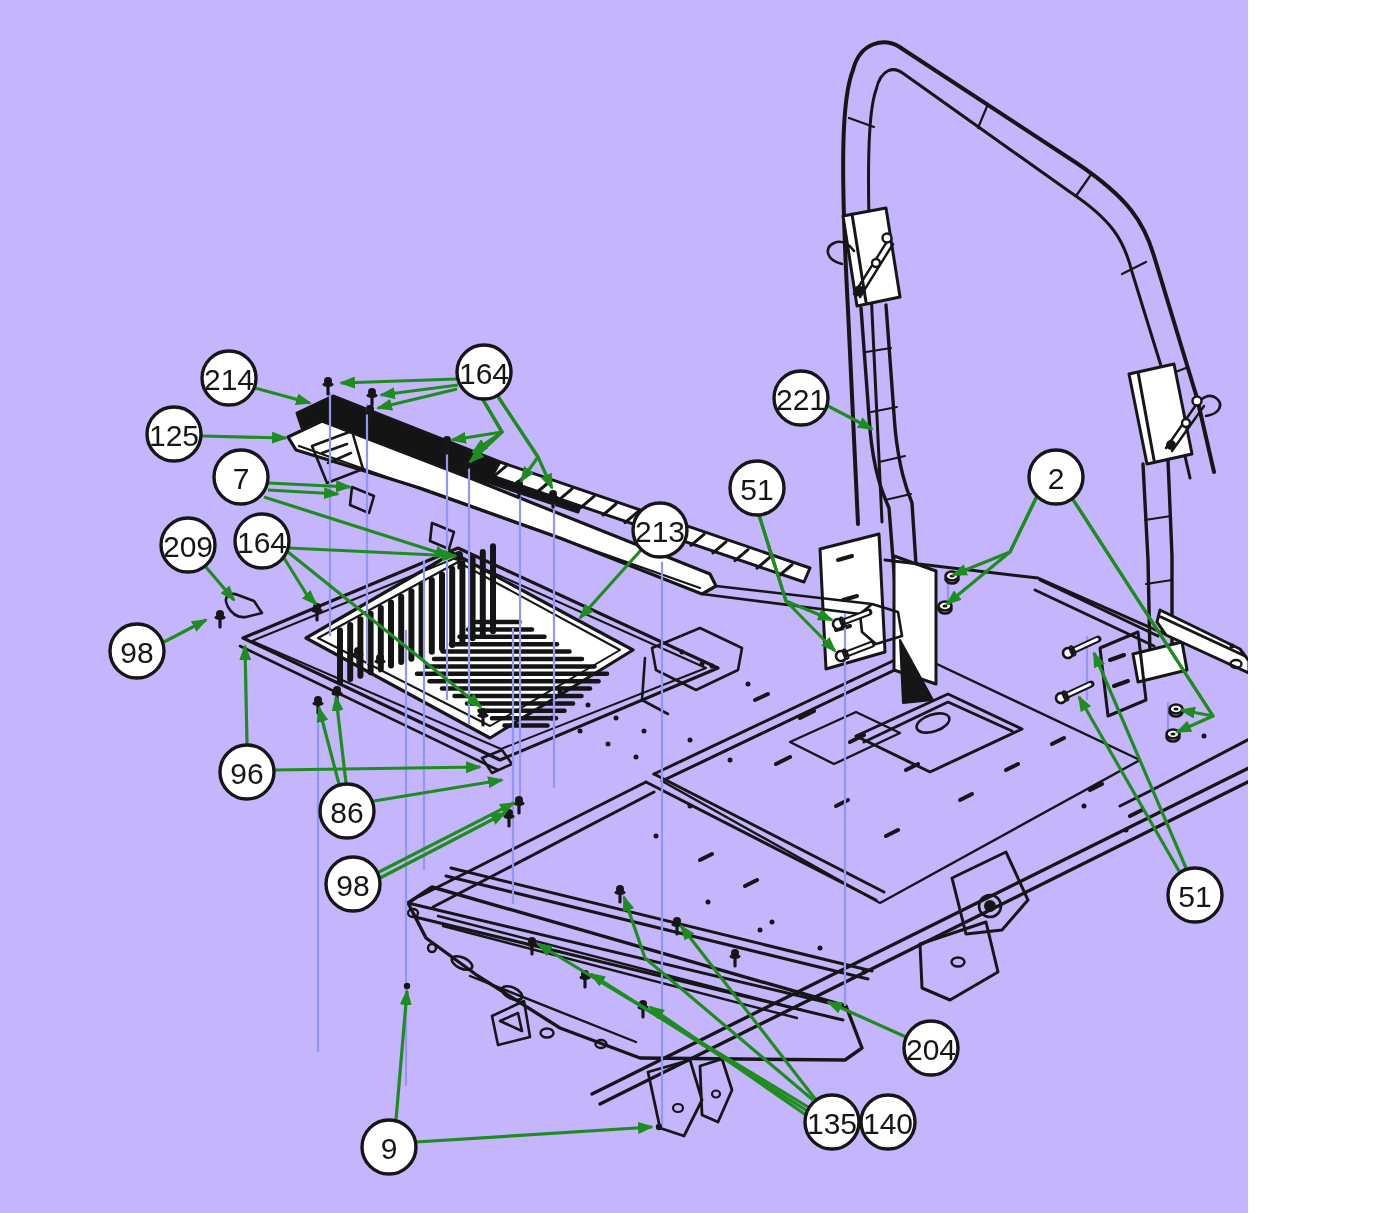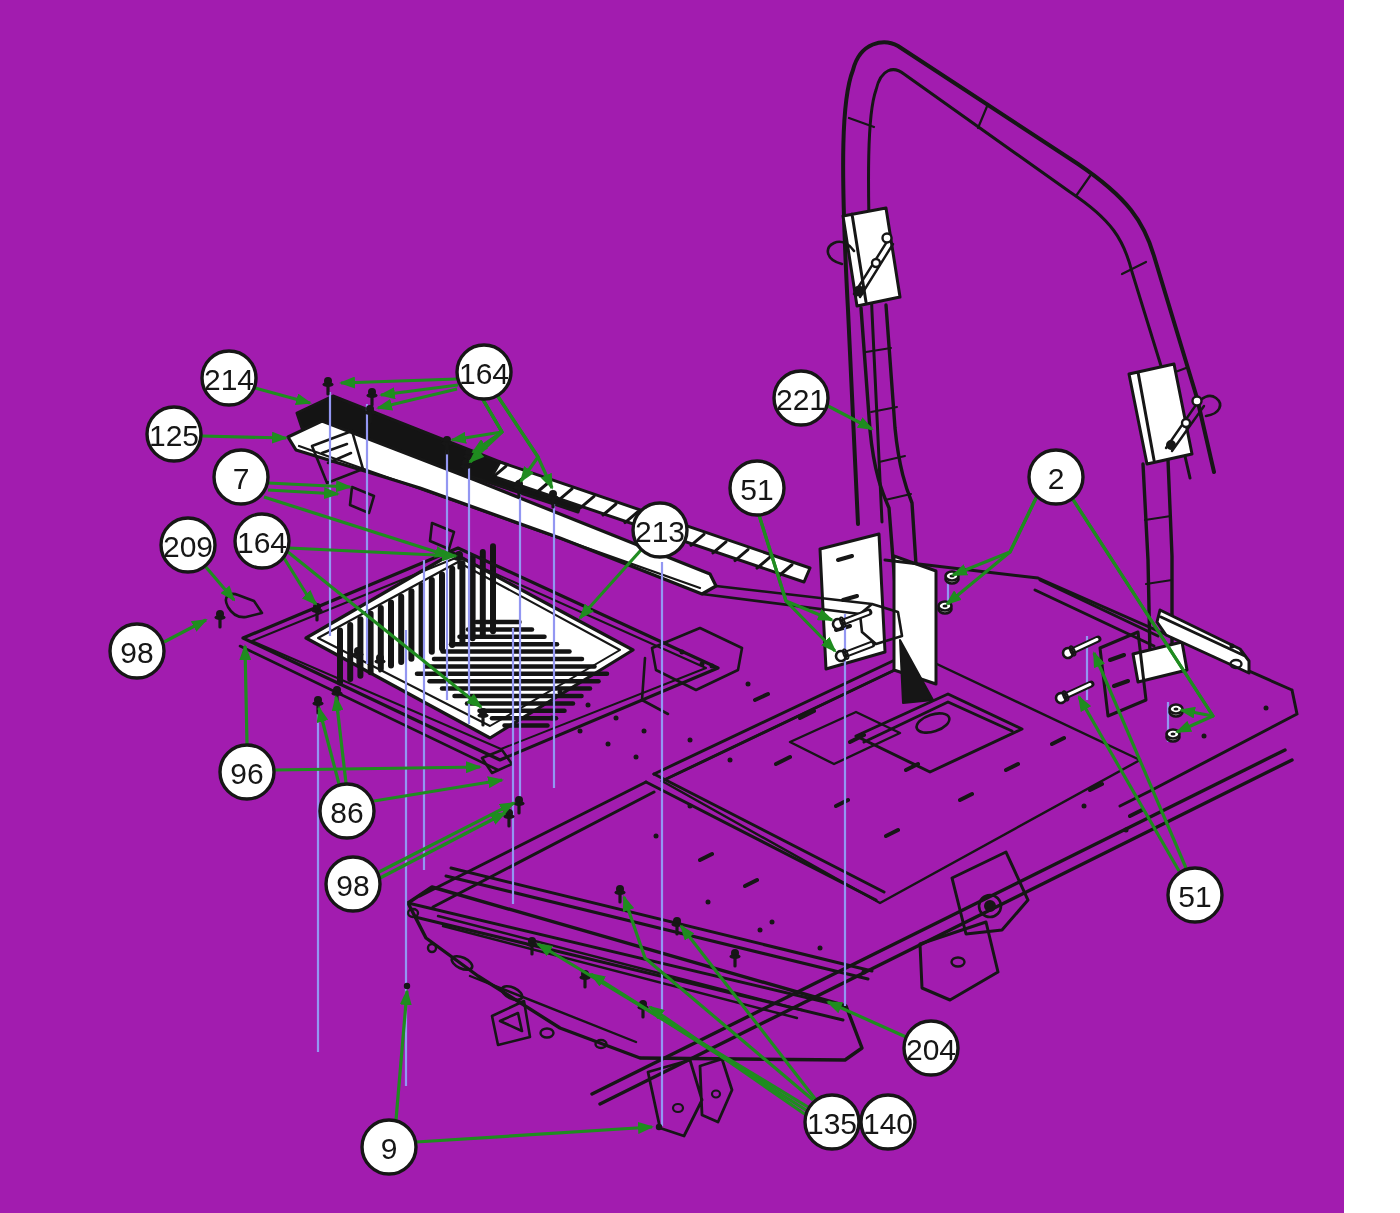--- a/index.html
+++ b/index.html
@@ -1,16 +1,16 @@
 <!DOCTYPE html>
 <html><head>
 <meta charset="utf-8">
 <style>
   html,body{margin:0;padding:0;background:#ffffff;}
-  .stage{position:relative;width:1344px;height:1213px;background:#a21caf;overflow:hidden;
+  .stage{position:relative;width:1248px;height:1213px;background:#c4b5fd;overflow:hidden;
          font-family:"Liberation Sans", sans-serif;}
   svg{position:absolute;left:0;top:0;}
   .art path,.art line,.art polyline{vector-effect:none;}
   .balloon-text{font-family:"Liberation Sans","DejaVu Sans",sans-serif;}
 </style>
 </head>
 <body>
 
 <div class="stage">
 <svg id="diagram" width="1400" height="1213" viewBox="0 0 1400 1213" xmlns="http://www.w3.org/2000/svg">

